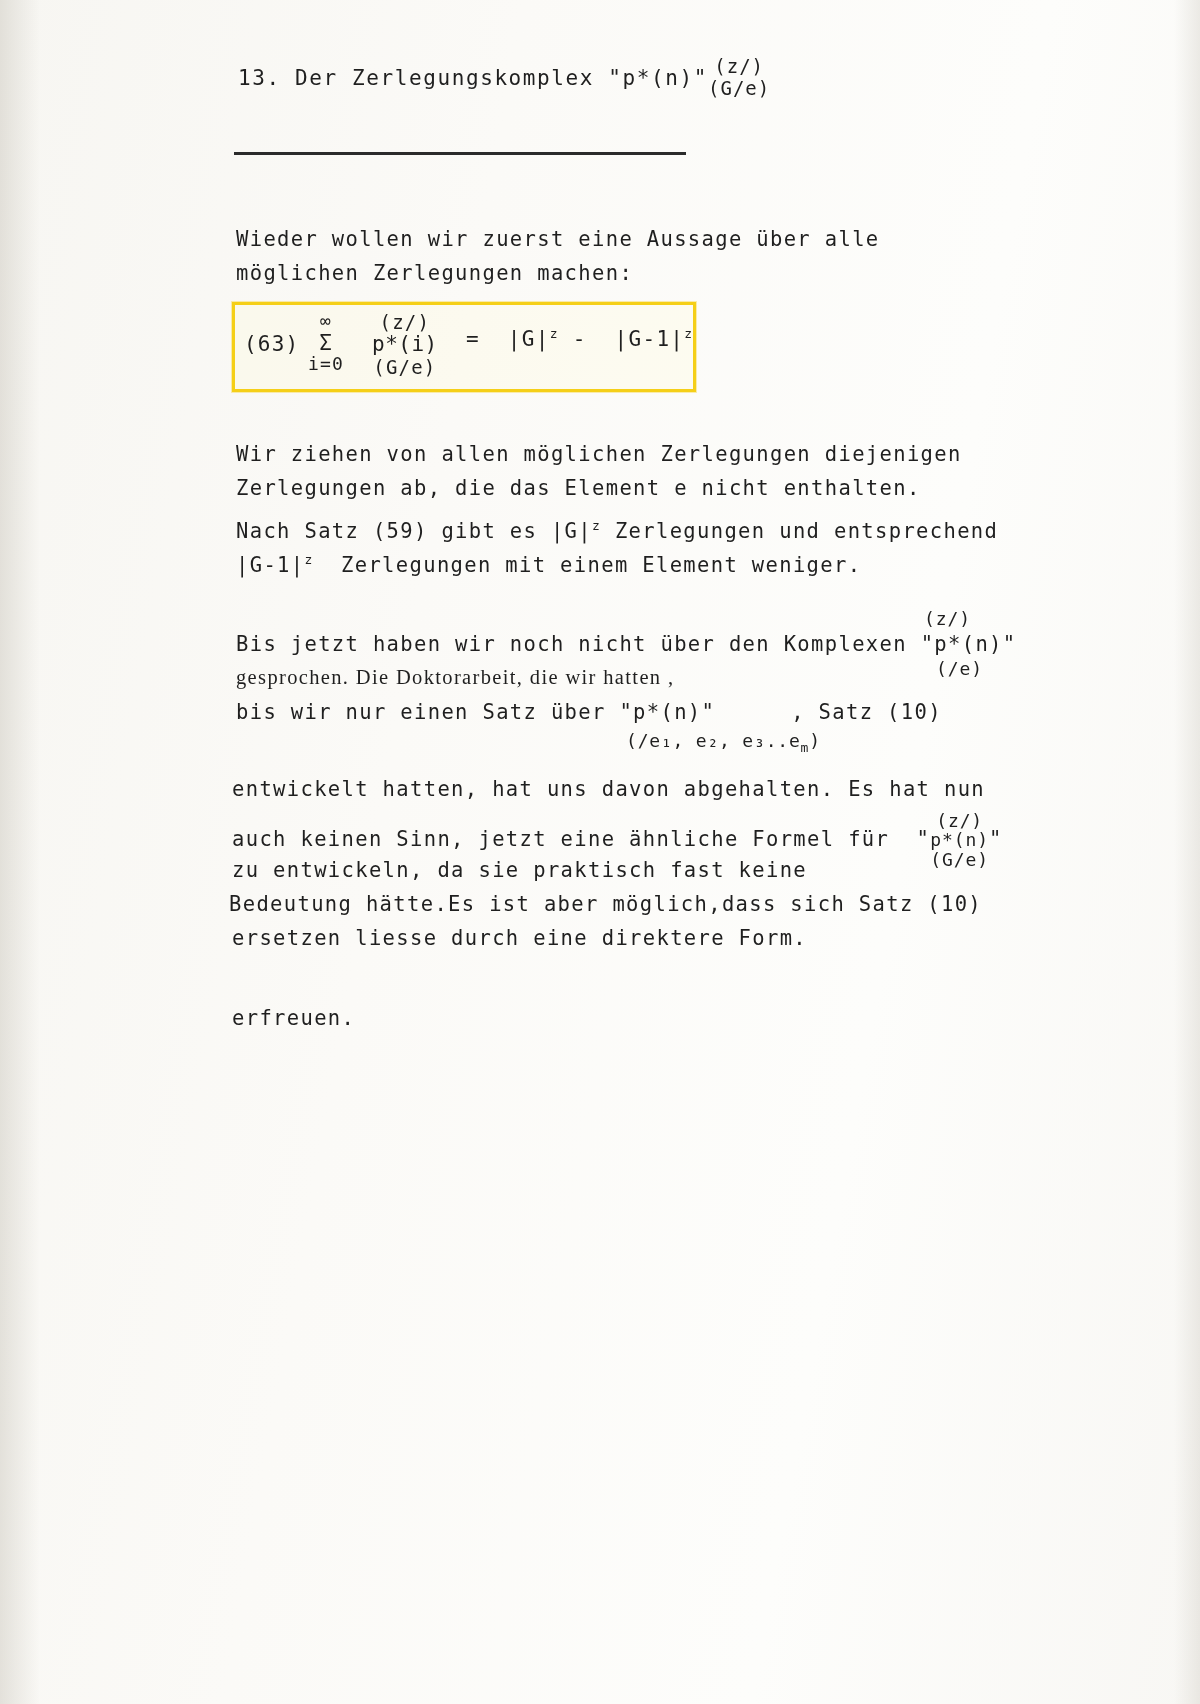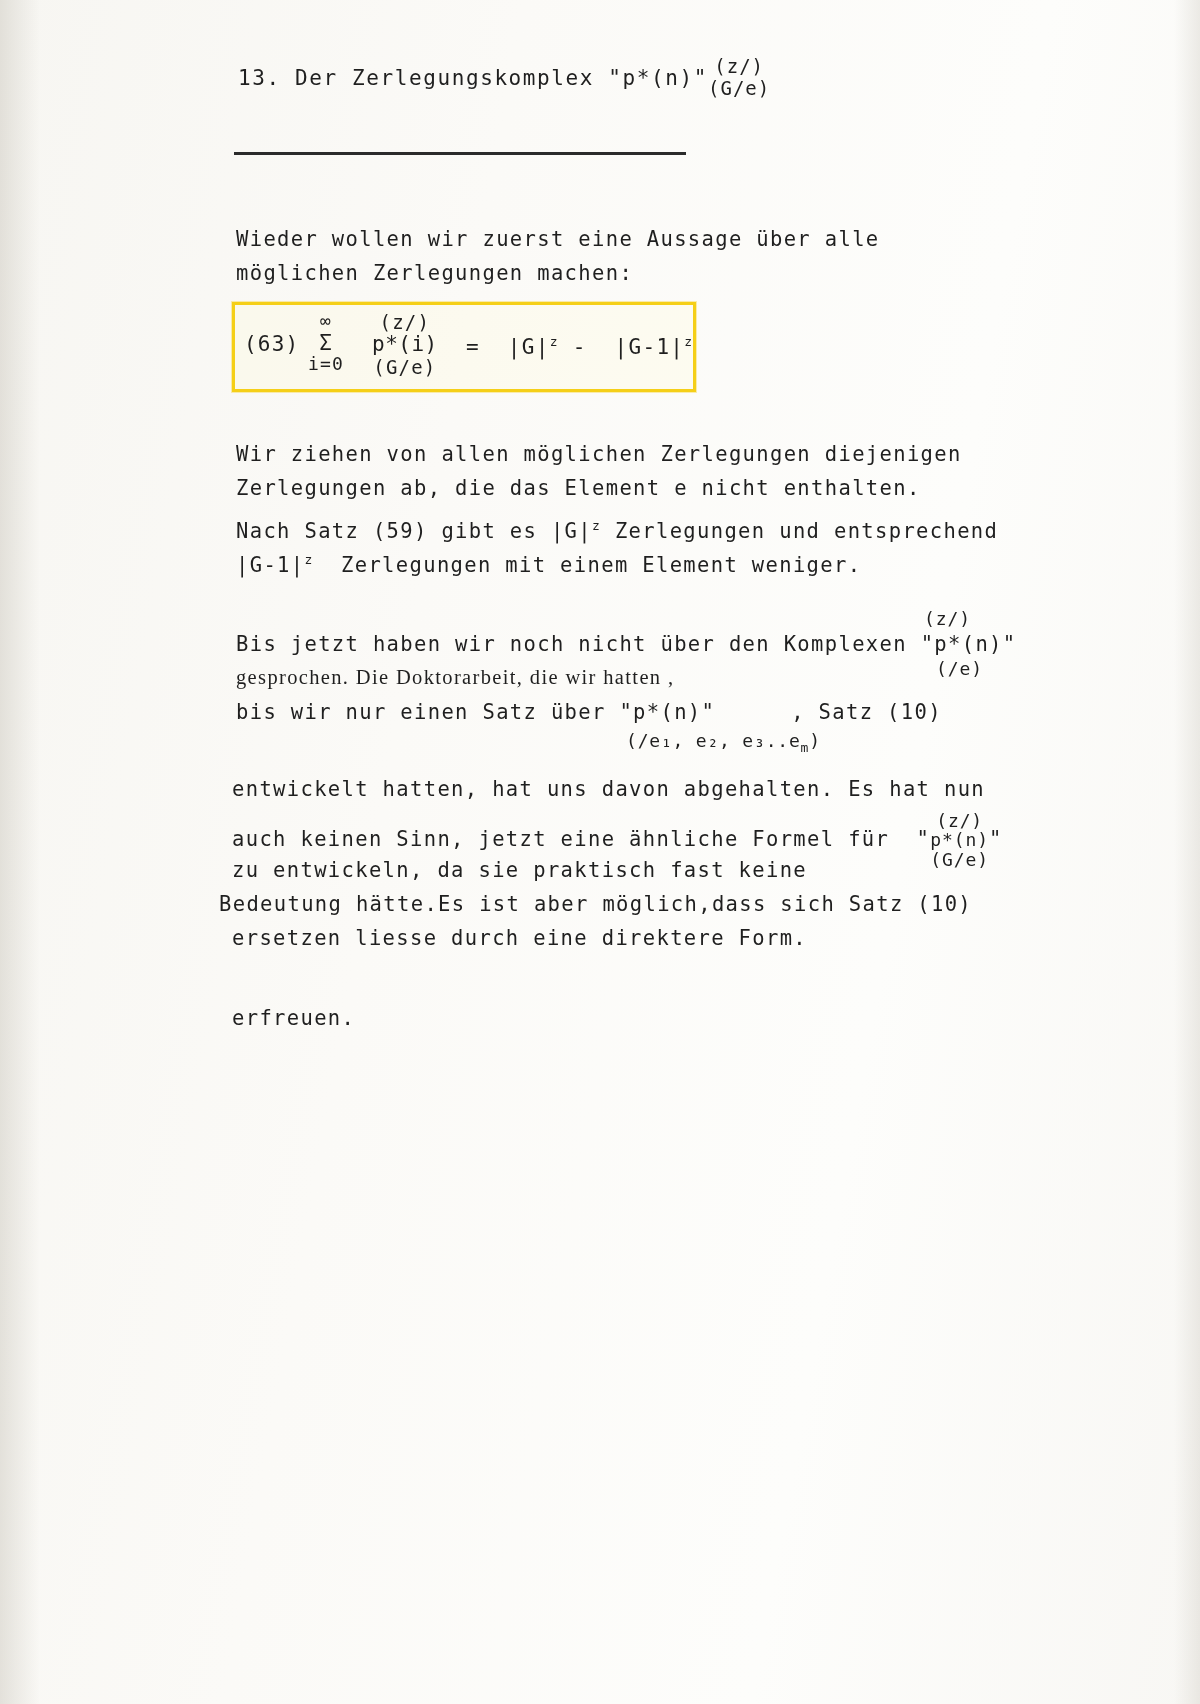--- a/index.html
+++ b/index.html
@@ -133,21 +133,21 @@
     display: flex;
     flex-direction: column;
     align-items: center;
     line-height: 1.12;
     font-size: 19px;
   }
   .pstack .mid { font-size: 21px; letter-spacing: 0.5px; }
   .f-rhs {
     position: absolute;
     left: 222px;
-    top: 28px;
+    top: 20px;
     font-size: 21px;
     letter-spacing: 1.3px;
     white-space: pre;
   }
   sup.z {
     font-size: 13px;
     vertical-align: super;
   }
   sub.e {
     font-size: 13px;
@@ -216,17 +216,17 @@
   <div class="abs" style="left:924px; top:608px; font-size:18px; letter-spacing:0.9px;">(z/)</div>
   <div class="abs" style="left:236px; top:666px;font-family:Liberation Serif, serif;">gesprochen. Die Doktorarbeit, die wir hatten ,</div>
   <div class="abs" style="left:936px; top:658px; font-size:18px; letter-spacing:0.9px;">(/e)</div>
 
   <div class="abs" style="left:236px; top:700px;"><span>bis wir nur einen Satz über "p*(n)"</span><span style="display:inline-block;width:76px;"></span><span>, Satz (10)</span></div>
   <div class="abs" style="left:626px; top:730px; font-size:18px; letter-spacing:0.8px;"><span>(/e₁, e₂, e₃..e</span><sub class="e">m</sub><span>)</span></div>
 
   <div class="abs" style="left:232px; top:777px;">entwickelt hatten, hat uns davon abgehalten. Es hat nun</div>
   <div class="abs" style="left:232px; top:811px;"><span>auch keinen Sinn, jetzt eine ähnliche Formel für  "</span><span class="inline-stack"><span>(z/)</span><span>p*(n)</span><span>(G/e)</span></span><span>"</span></div>
   <div class="abs" style="left:232px; top:858px;">zu entwickeln, da sie praktisch fast keine</div>
-  <div class="abs" style="left:219px; top:892px;">Bedeutung hätte.Es ist aber möglich,dass sich Satz (10)</div>
+  <div class="abs" style="left:229px; top:892px;">Bedeutung hätte.Es ist aber möglich,dass sich Satz (10)</div>
   <div class="abs" style="left:232px; top:926px;">ersetzen liesse durch eine direktere Form.</div>
   <div class="abs" style="left:232px; top:994px;margin-top:12px;">erfreuen.</div>
 
 </div>
 
 </body></html>

